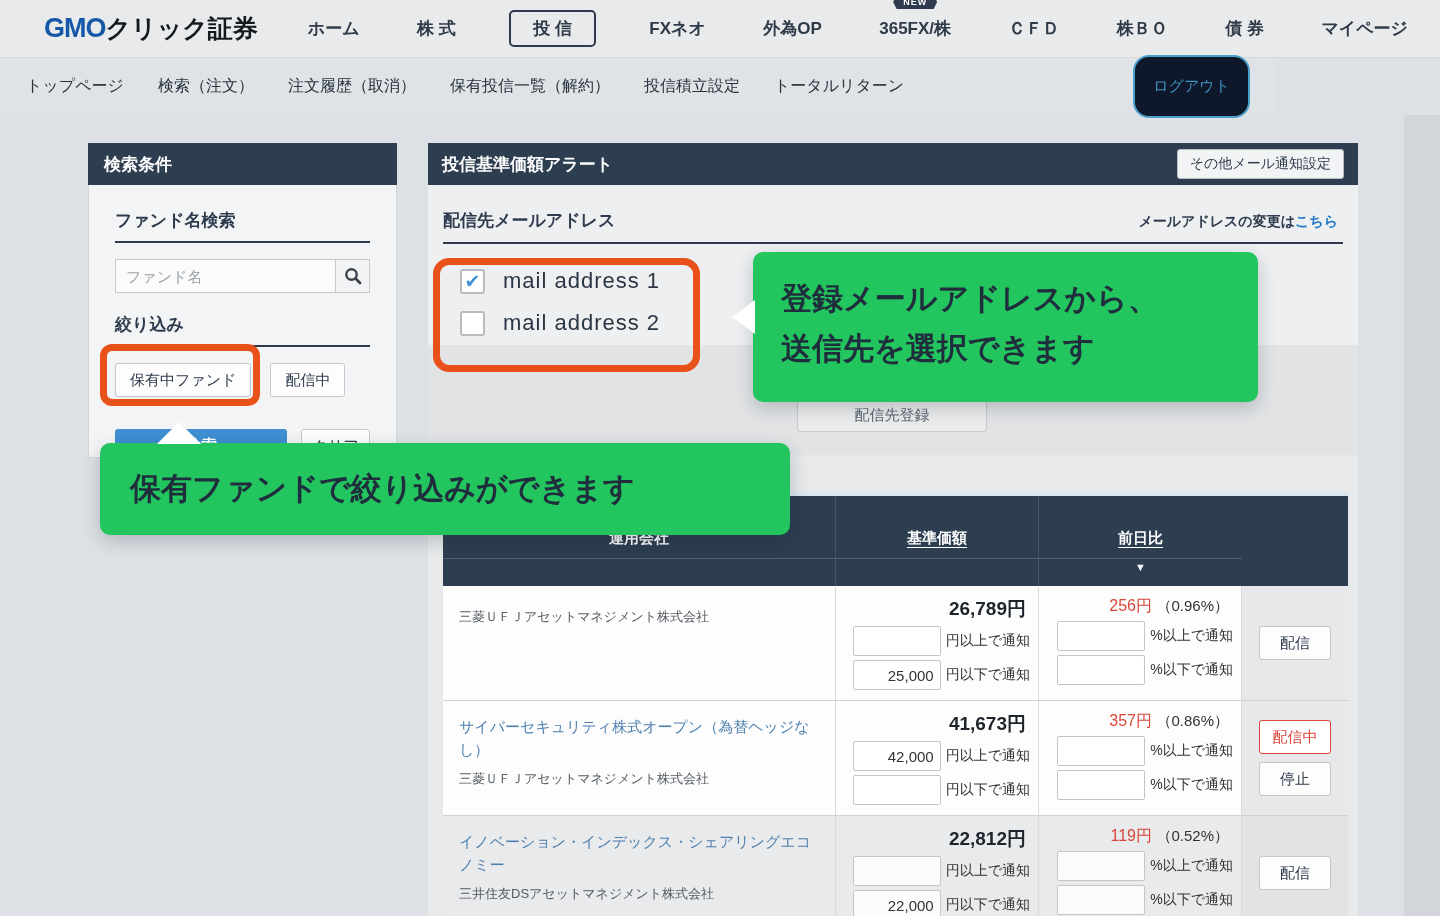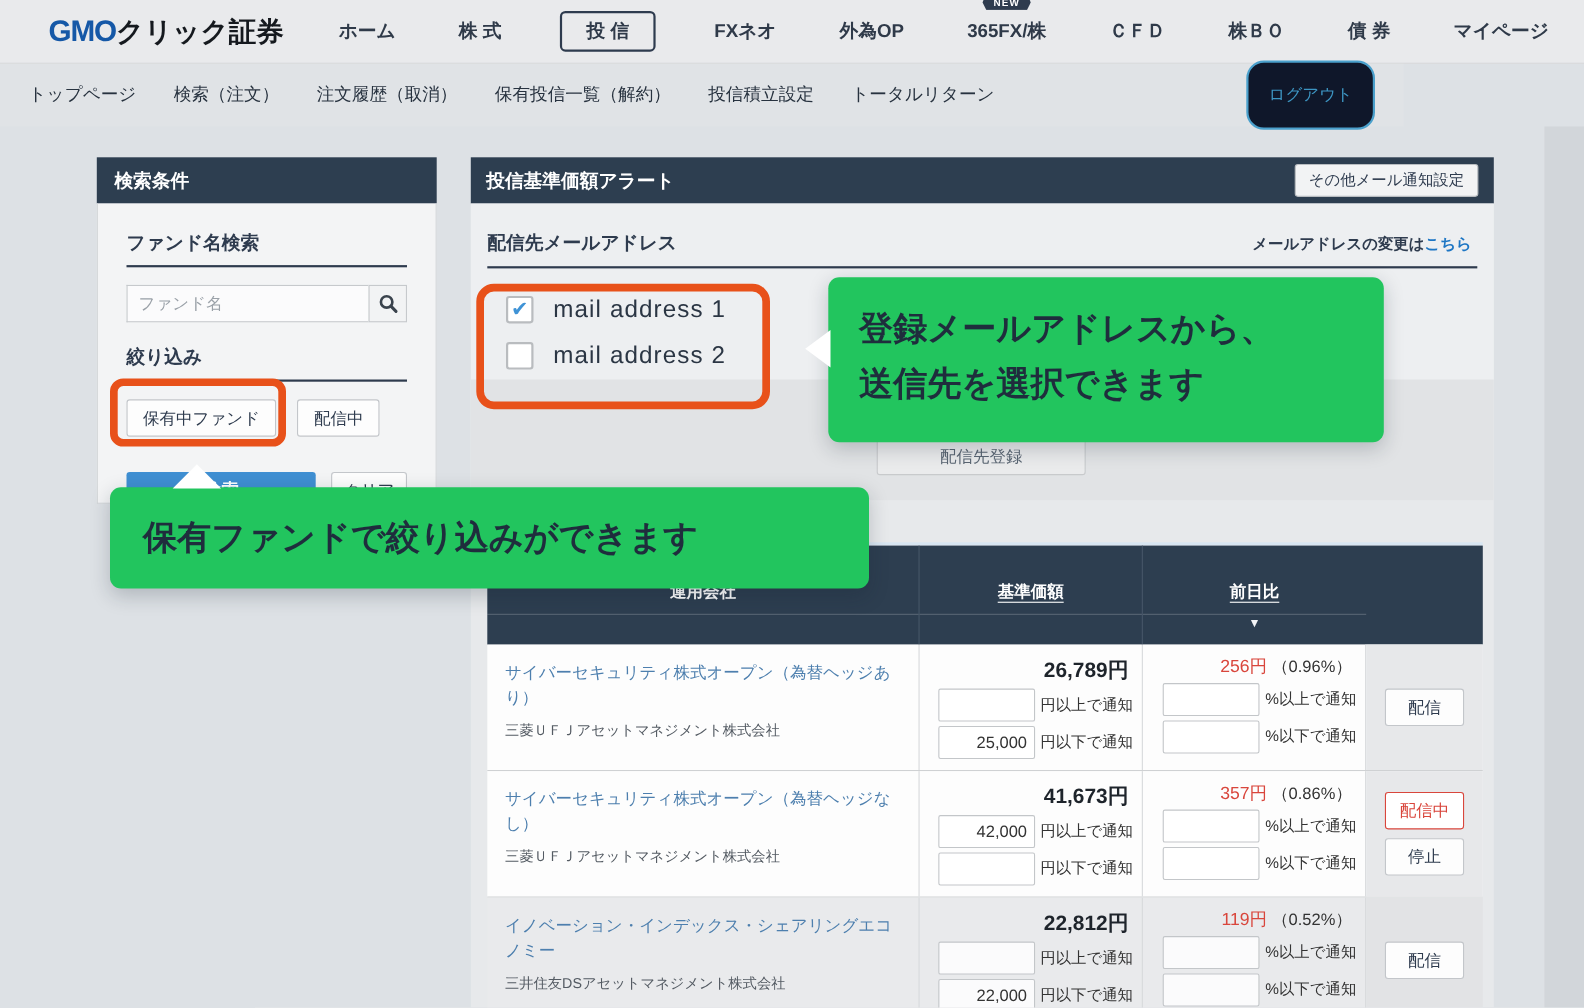--- a/index.html
+++ b/index.html
@@ -253,21 +253,20 @@
     <div class="th col-dod">
       <span class="th-label sortable">前日比</span>
       <span class="th-sort-row">
           <span class="sort-tri">▼</span>
         </span>
     </div>
   </div>
 
   <div class="trow">
     <div class="td td-fund">
-      <div class="fund-link">サイバーセキュリティ株式オープン（為替ヘッジあり）</div>
       <div class="fund-company">三菱ＵＦＪアセットマネジメント株式会社</div>
     </div>
     <div class="td td-vals">
       <div class="val-line">26,789円</div>
       <div class="notify-row">
         <input class="notify-input" value="" style="">
         <span class="notify-label">円以上で通知</span>
       </div>
       <div class="notify-row">
         <input class="notify-input" value="25,000" style="">

